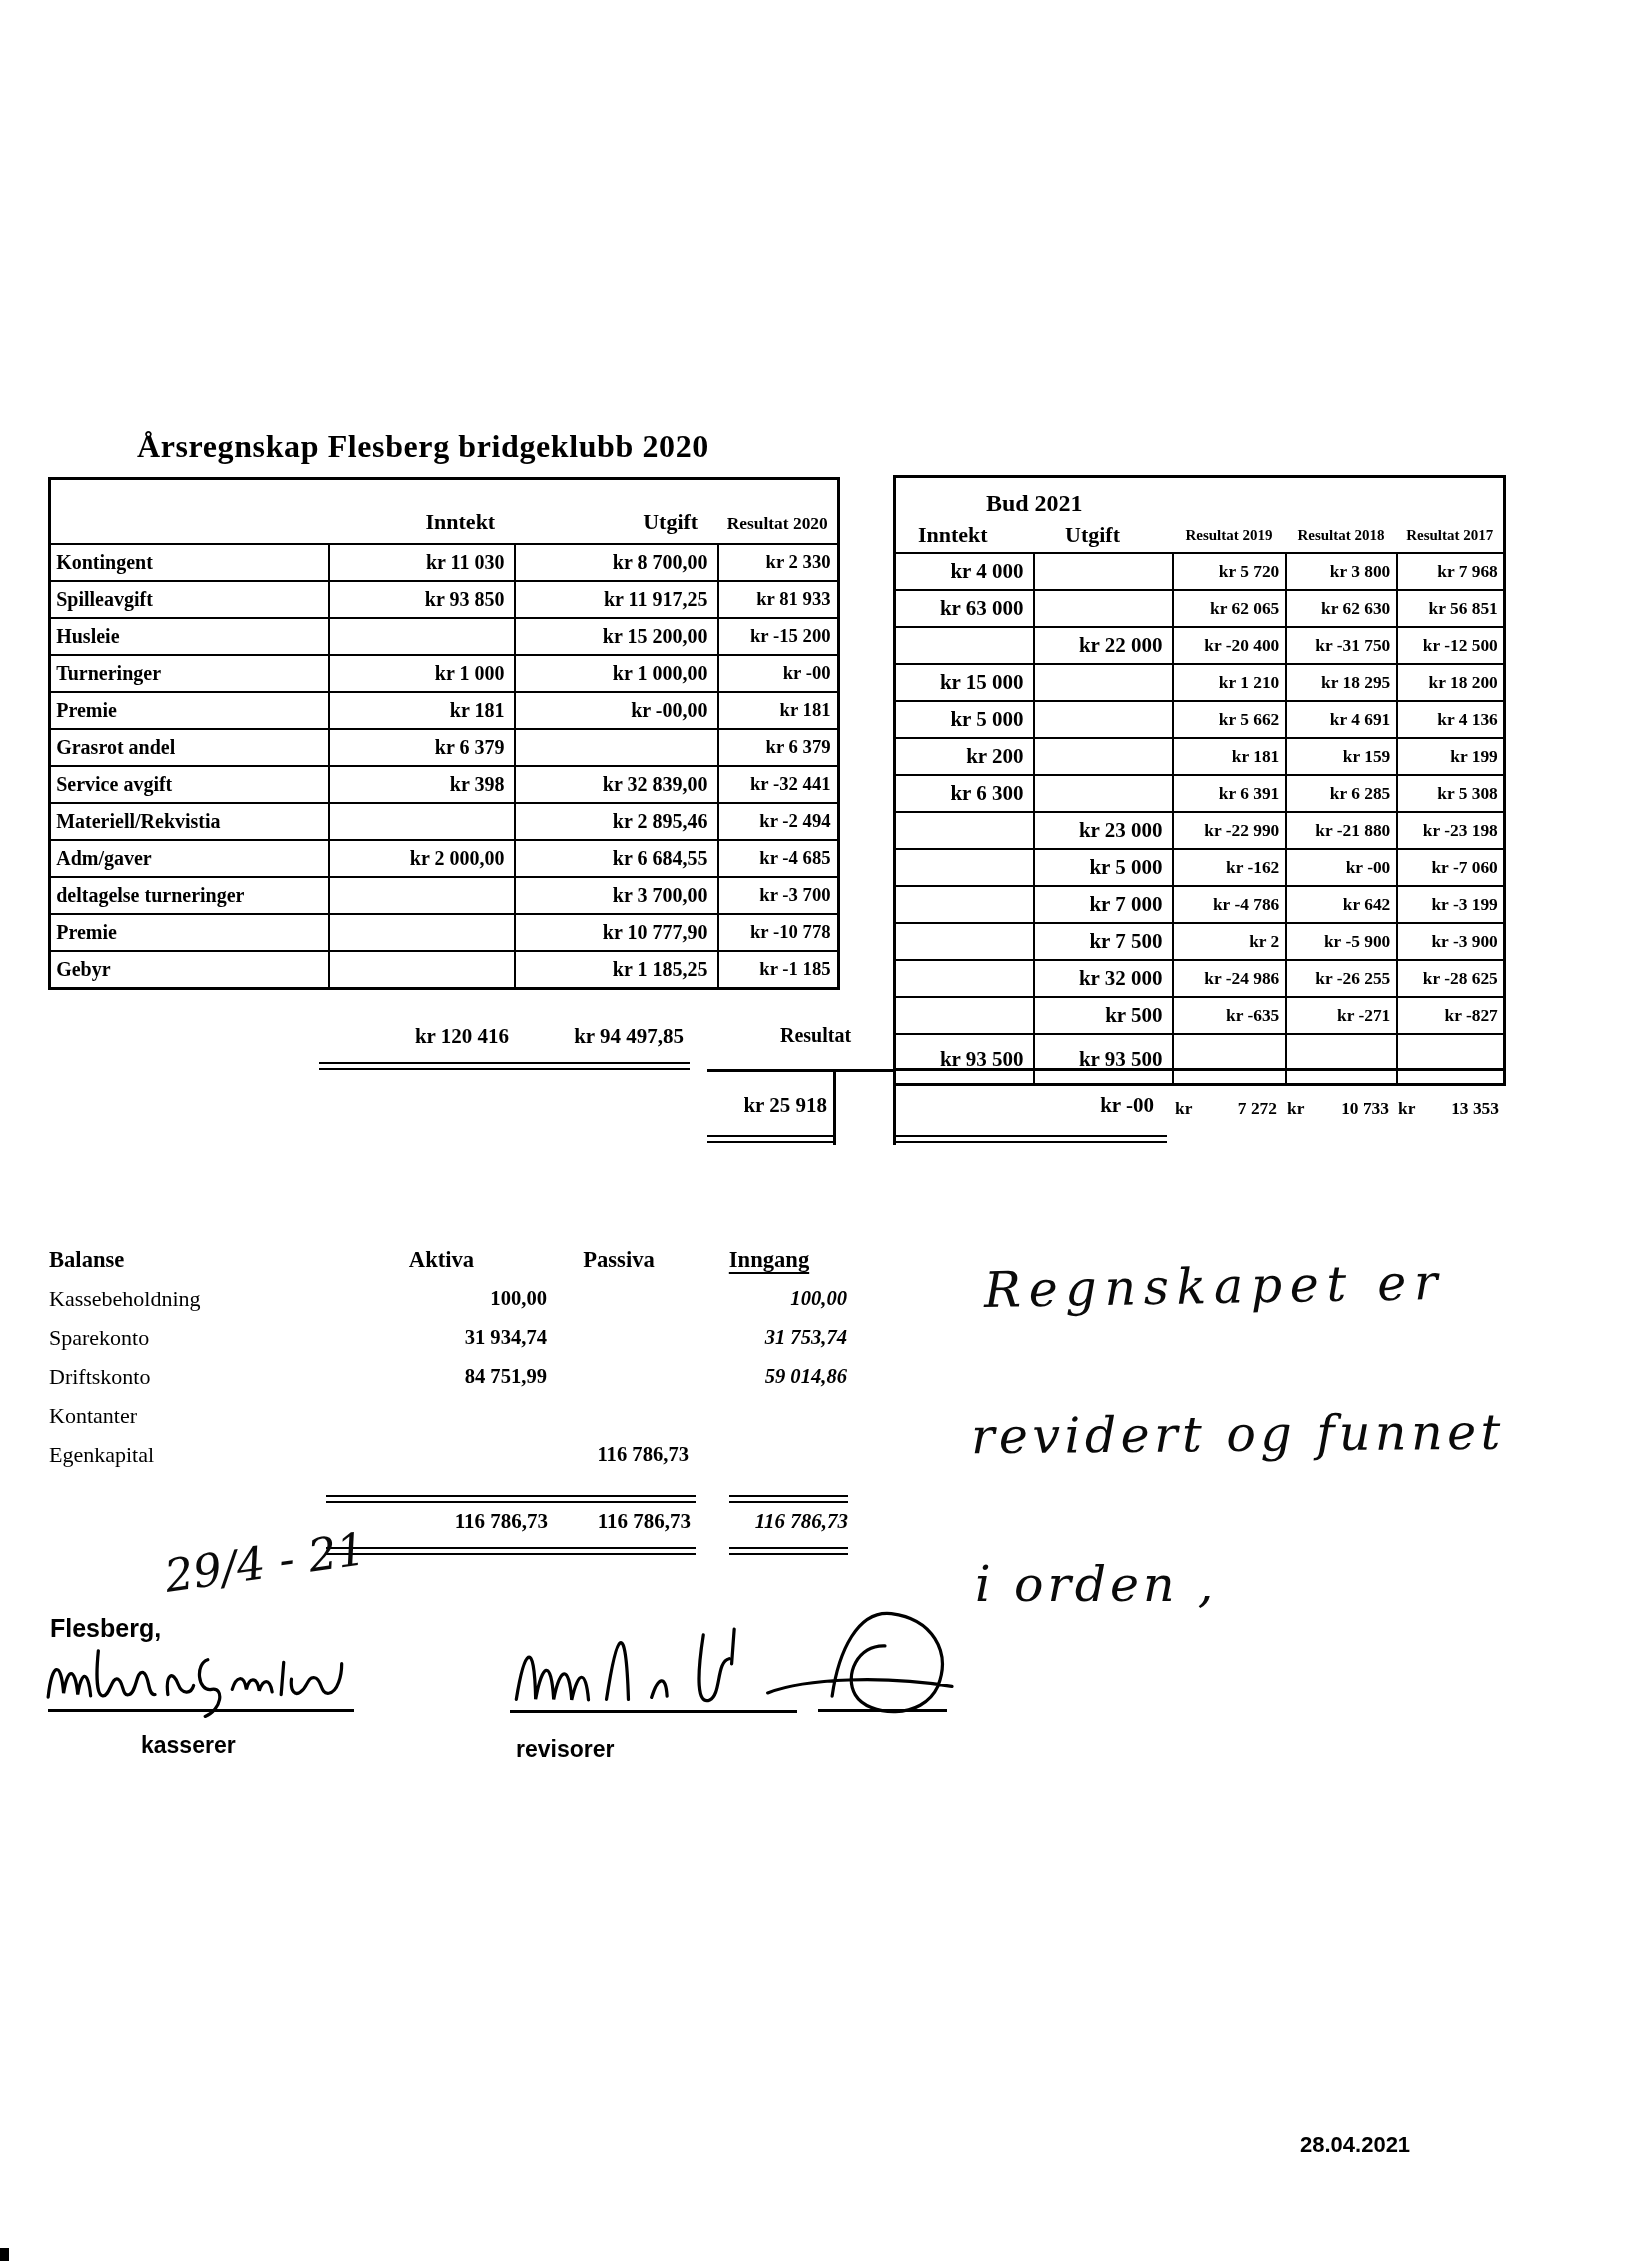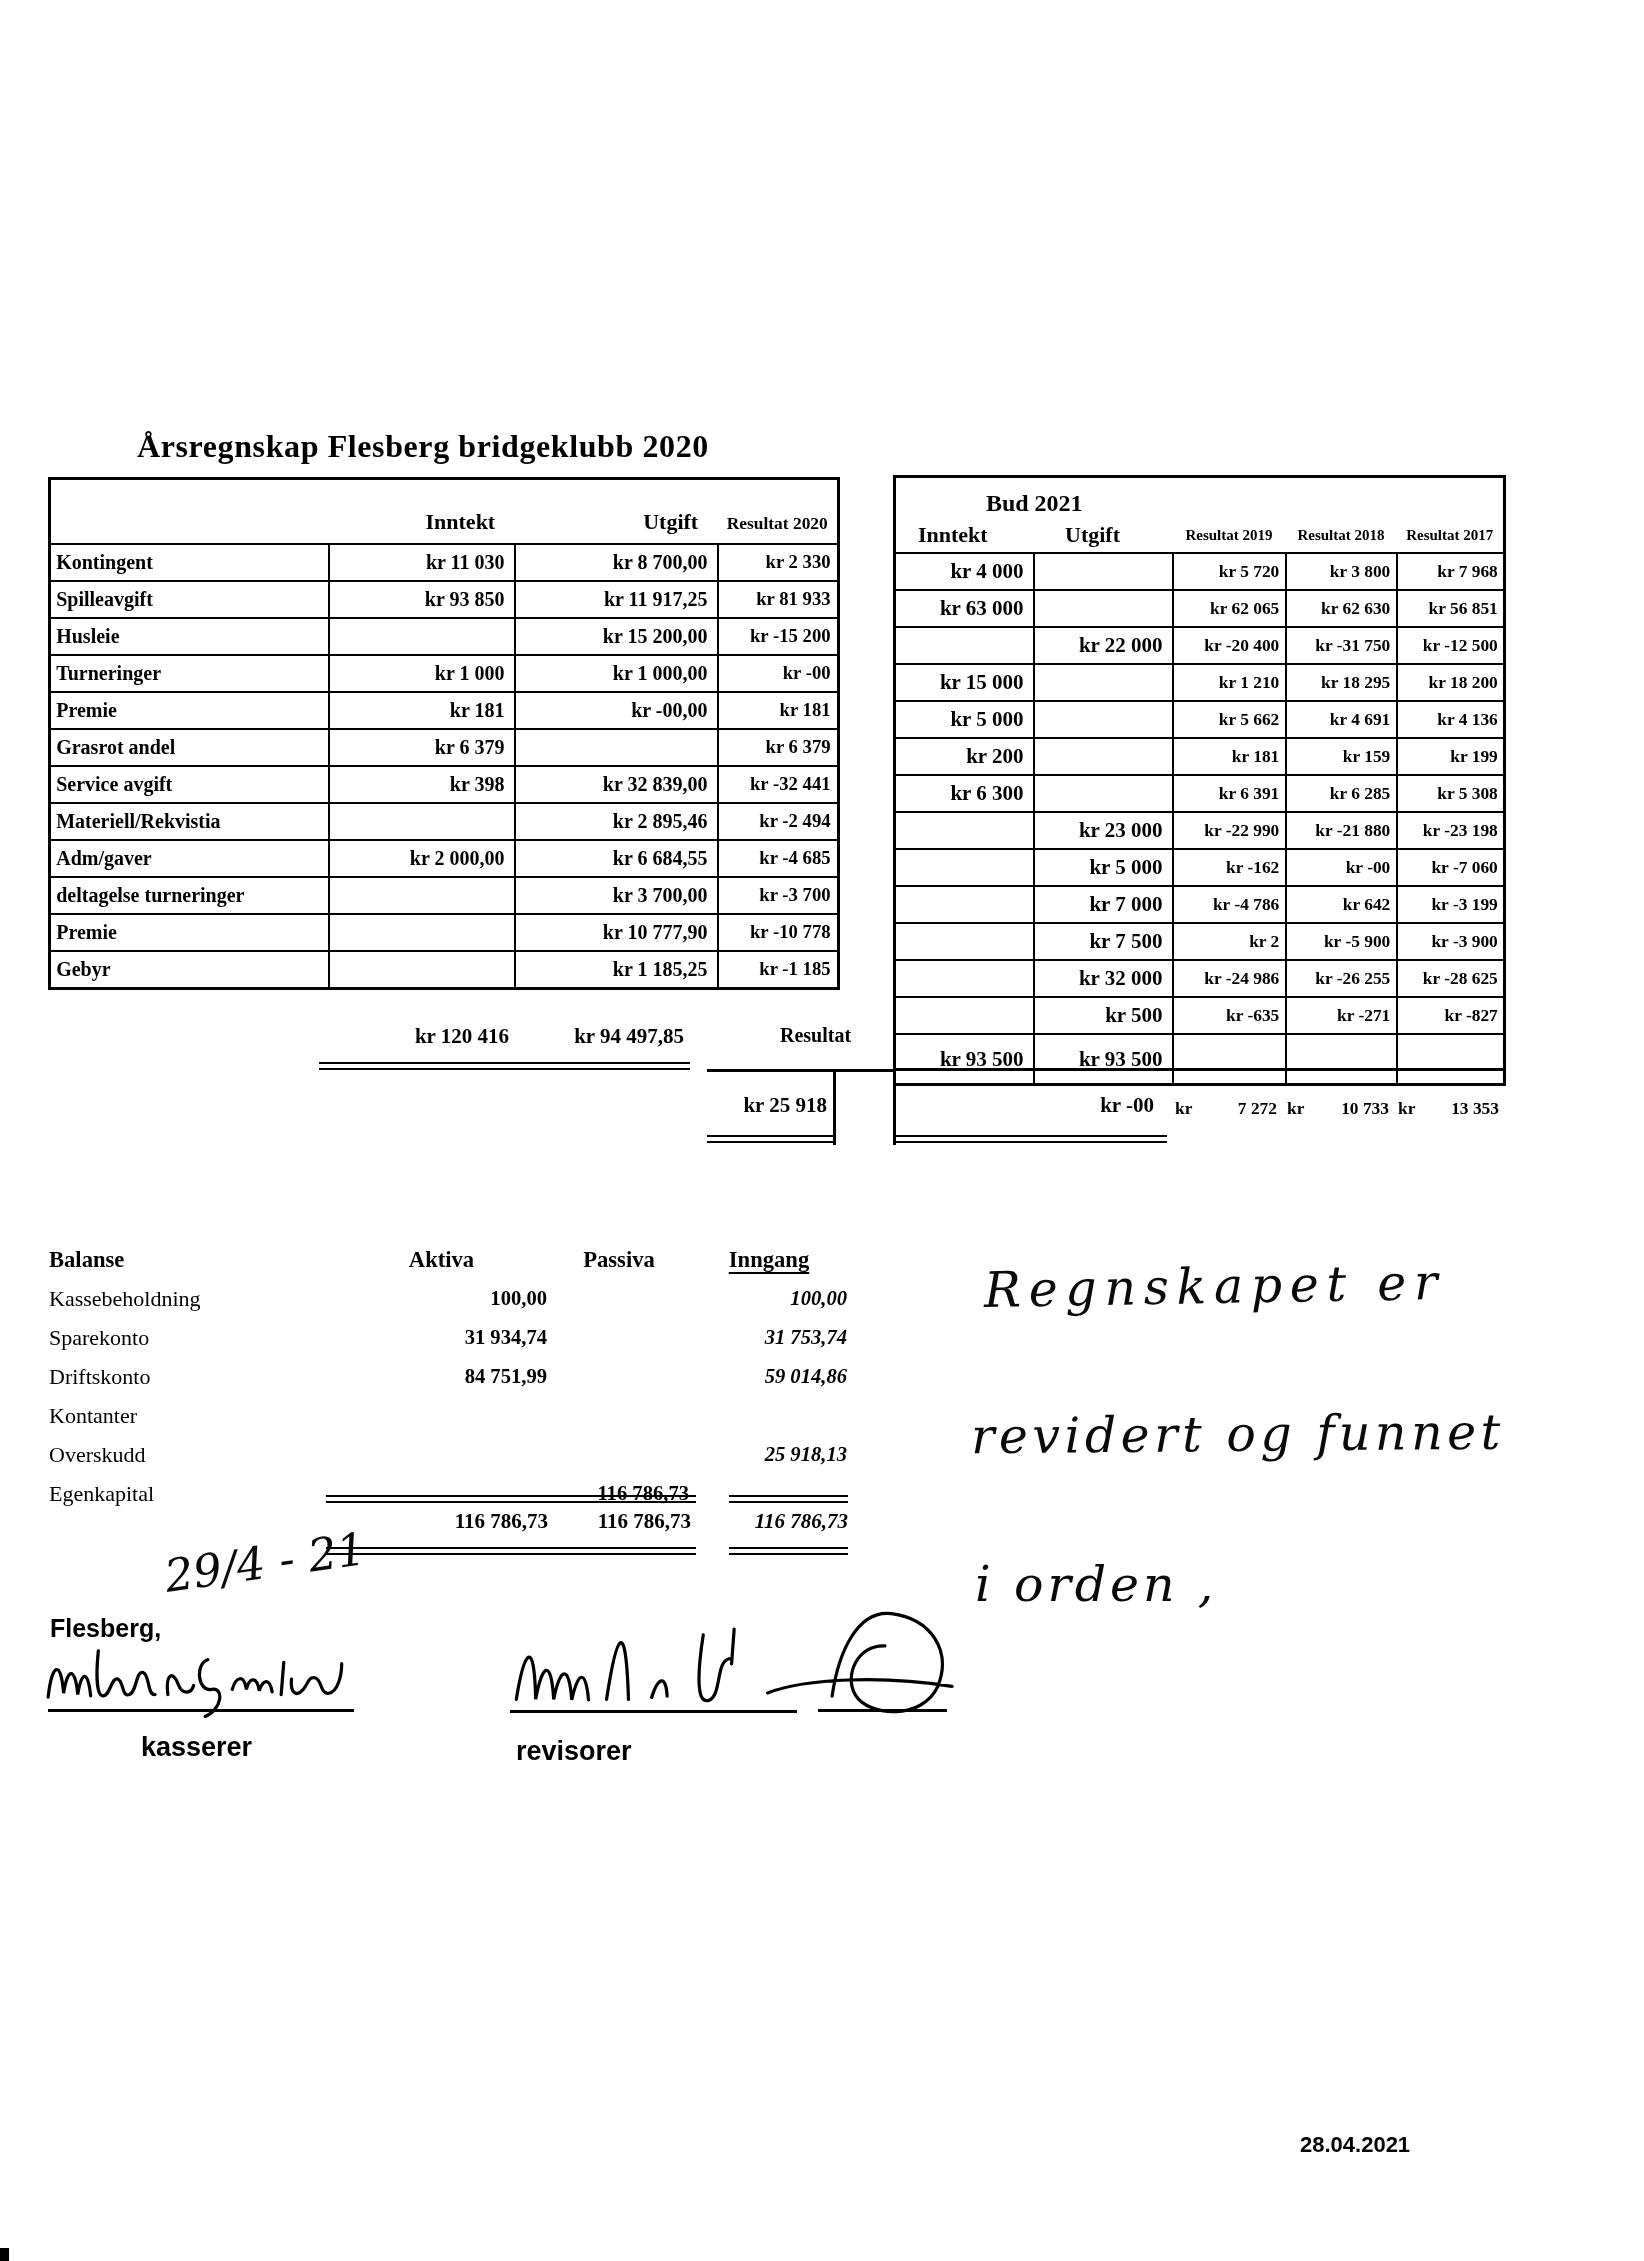--- a/index.html
+++ b/index.html
@@ -43,21 +43,21 @@
   .btable td{height:37px;vertical-align:middle;border:0;}
   .b-label{font-size:22px;}
   .b-head{font-size:22.6px;font-weight:700;text-align:center;}
   .b-aktiva,.b-passiva{font-size:20.6px;font-weight:700;text-align:right;}
   .b-inngang{font-size:20.6px;font-weight:700;font-style:italic;text-align:right;}
   .u{text-decoration:underline;text-underline-offset:4.5px;text-decoration-thickness:1.9px;}
   .b-tot{position:absolute;font-size:21px;font-weight:700;text-align:right;}
 
   .note-line{position:absolute;font-size:49px;color:#0a0a0a;white-space:nowrap;}
   .hand-date{position:absolute;font-size:45px;transform:rotate(-8deg);color:#0a0a0a;white-space:nowrap;}
-  .sig-label{position:absolute;font-size:27px;font-weight:700;}
+  .sig-label{position:absolute;font-size:23px;font-weight:700;}
   .place-label{position:absolute;font-size:25px;font-weight:700;}
   .footer-date{position:absolute;left:1300px;top:2132px;font-size:22px;font-weight:700;}
   .corner-mark{position:absolute;left:0;top:2248px;width:9px;height:13px;background:#000;}
 </style>
 </head>
 <body>
 
 <div class="page">
 
   <div class="title">Årsregnskap Flesberg bridgeklubb 2020</div>
@@ -334,26 +334,20 @@
           <td class="b-passiva"></td>
           <td class="b-inngang">59 014,86</td>
         </tr>
     <tr>
           <td class="b-label">Kontanter</td>
           <td class="b-aktiva"></td>
           <td class="b-passiva"></td>
           <td class="b-inngang"></td>
         </tr>
     <tr>
-          <td class="b-label">Overskudd</td>
-          <td class="b-aktiva"></td>
-          <td class="b-passiva"></td>
-          <td class="b-inngang">25 918,13</td>
-        </tr>
-    <tr>
           <td class="b-label">Egenkapital</td>
           <td class="b-aktiva"></td>
           <td class="b-passiva">116 786,73</td>
           <td class="b-inngang"></td>
         </tr>
   </tbody>
     </table>
 
   <div class="dbl" style="left:326px;top:1495px;width:370px;"></div>
   <div class="dbl" style="left:729px;top:1495px;width:119px;"></div>

